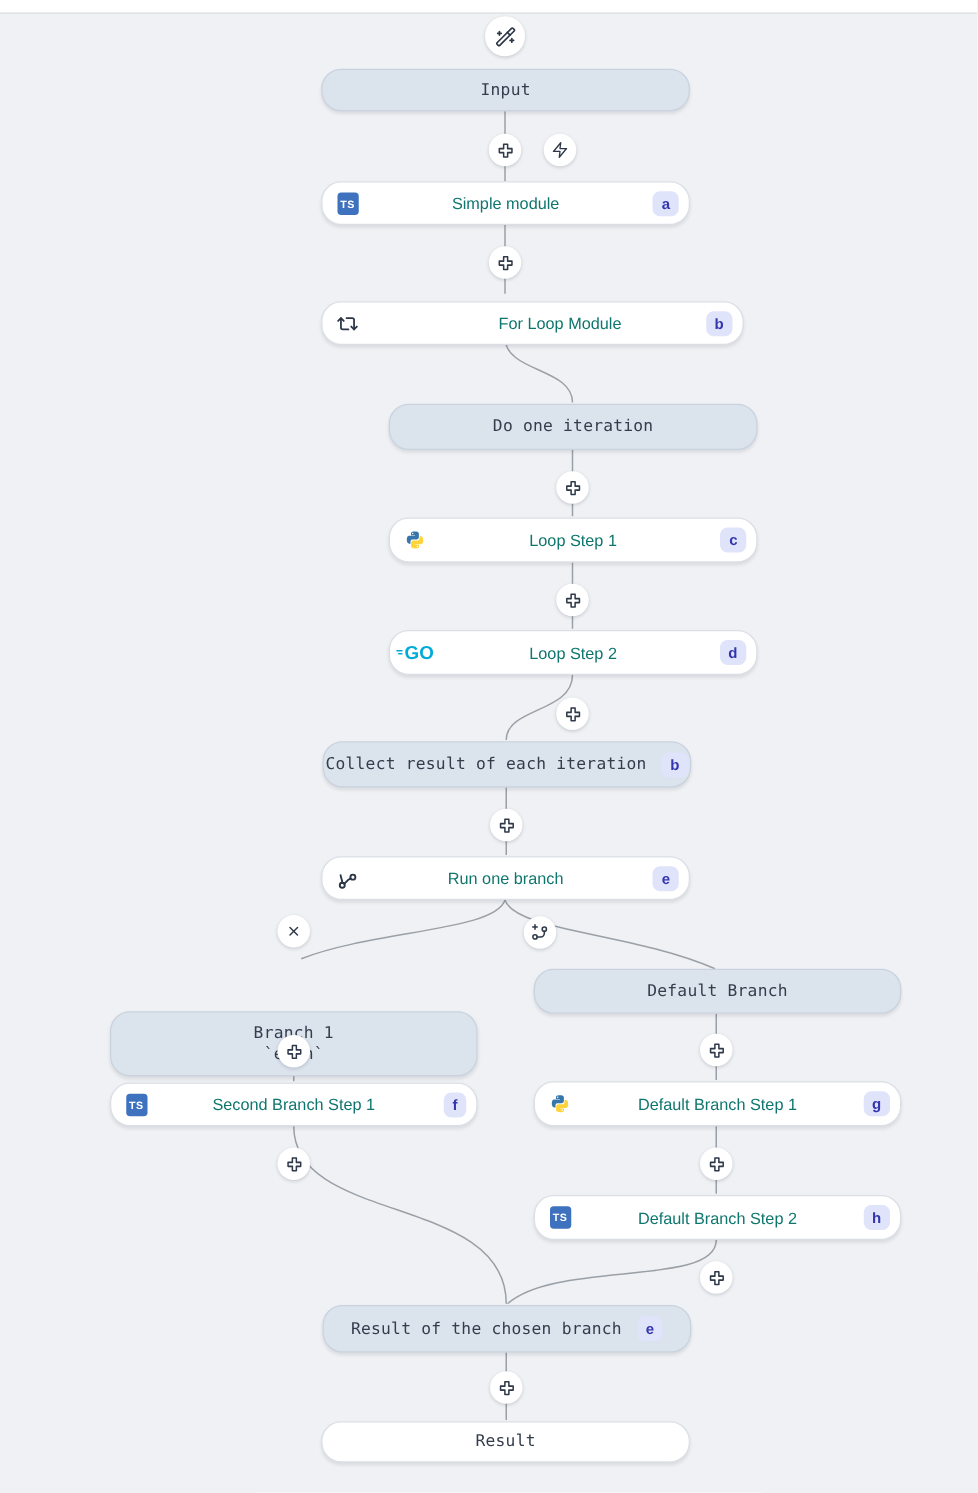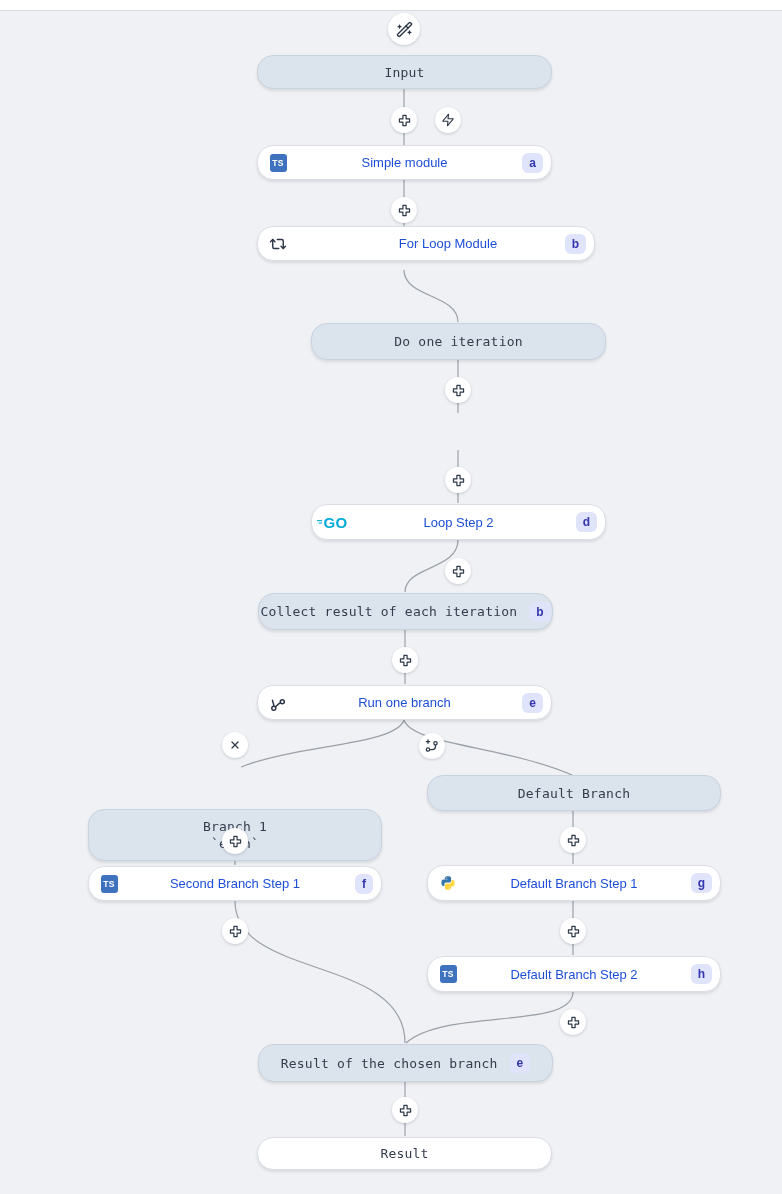--- a/index.html
+++ b/index.html
@@ -5,21 +5,21 @@
   html,body{margin:0;padding:0;}
   body{font-family:"Liberation Sans",sans-serif;}
   .canvas{position:relative;width:782px;height:1194px;background:#eff1f4;overflow:hidden;}
   .topbar{position:absolute;left:0;top:0;width:782px;height:10px;background:#ffffff;border-bottom:1px solid #d8dbe0;z-index:3;}
   .wires{position:absolute;left:0;top:0;z-index:1;}
 
   .node{position:absolute;box-sizing:border-box;border-radius:16px;display:flex;align-items:center;justify-content:center;z-index:2;cursor:pointer;}
   .vnode{background:#dbe3ed;border:1px solid #c9d3df;box-shadow:0 2px 3px rgba(15,23,42,.10);}
   .mnode{background:#ffffff;border:1px solid #dbdfe5;box-shadow:0 2px 3px rgba(15,23,42,.10);}
   .vlabel{font-family:"DejaVu Sans Mono","Liberation Mono",monospace;font-size:13px;color:#343d4c;letter-spacing:.2px;}
-  .mlabel{font-size:13px;color:#1d4ed8;}
+  .mlabel{font-size:13px;color:#0f766e;}
   .vcol{flex-direction:column;line-height:17px;margin-top:42px;}
   .inlinegap{gap:12px;}
 
   .licon{position:absolute;left:10px;top:50%;transform:translateY(-50%);display:flex;align-items:center;justify-content:center;width:20px;height:20px;}
   .badge{background:#e0e4fb;color:#3336ad;font-weight:bold;font-size:12px;line-height:1;padding:4px 7px;border-radius:6px;}
   .badge.abs{position:absolute;right:8px;top:50%;transform:translateY(-50%);}
 
   .circ{position:absolute;background:#ffffff;border-radius:50%;box-shadow:0 1px 3px rgba(15,23,42,.18);display:flex;align-items:center;justify-content:center;z-index:3;cursor:pointer;border:none;padding:0;}
   .c26{width:26px;height:26px;}
   .c32{width:32px;height:32px;}
@@ -96,21 +96,21 @@
   </div>
 
   <button class="circ c26" style="left:391px;top:197px;">
     <span>
         <svg width="15" height="15" viewBox="0 0 16 16">
           <path d="M6.3 2.6h3.4v3.7h3.7v3.4H9.7v3.7H6.3V9.7H2.6V6.3h3.7z" fill="#fff" stroke="#2e3949" stroke-width="1.3" stroke-linejoin="round"></path>
         </svg>
       </span>
   </button>
 
-  <div class="node mnode" style="left:257px;top:226px;width:338px;height:35px;padding-left:44px;">
+  <div class="node mnode" style="left:257px;top:241px;width:338px;height:35px;padding-left:44px;">
     <span class="licon">
       <svg width="18" height="18" viewBox="0 0 24 24" fill="none" stroke="#2c3647" stroke-width="1.9" stroke-linecap="round" stroke-linejoin="round">
         <path d="m2 9 3-3 3 3"></path>
           <path d="M13 18H7a2 2 0 0 1-2-2V6"></path>
           <path d="m22 15-3 3-3-3"></path>
           <path d="M11 6h6a2 2 0 0 1 2 2v10"></path>
       </svg>
     </span>
     <span class="mlabel">For Loop Module</span>
     <span class="badge abs">b</span>
@@ -121,20 +121,30 @@
   </div>
 
   <button class="circ c26" style="left:445px;top:377px;">
     <span>
         <svg width="15" height="15" viewBox="0 0 16 16">
           <path d="M6.3 2.6h3.4v3.7h3.7v3.4H9.7v3.7H6.3V9.7H2.6V6.3h3.7z" fill="#fff" stroke="#2e3949" stroke-width="1.3" stroke-linejoin="round"></path>
         </svg>
       </span>
   </button>
 
+  <div class="node mnode" style="left:311px;top:414px;width:295px;height:36px;">
+    <span class="licon">
+      <svg width="16" height="16" viewBox="0 0 16 16">
+        <path fill="#3776ab" d="M7.9 1.2c-3.3 0-3.1 1.45-3.1 1.45l.004 1.5h3.16v.44H3.55s-2.12-.24-2.12 3.1c0 3.35 1.85 3.23 1.85 3.23h1.1V9.36s-.06-1.85 1.82-1.85h3.14s1.76.03 1.76-1.7V2.95S11.38 1.2 7.9 1.2zM6.16 2.2a.57.57 0 1 1 0 1.14.57.57 0 0 1 0-1.14z"></path>
+        <path fill="#ffd43b" d="M8.1 14.8c3.3 0 3.1-1.45 3.1-1.45l-.004-1.5H8.04v-.44h4.41s2.12.24 2.12-3.1c0-3.35-1.85-3.23-1.85-3.23h-1.1v1.56s.06 1.85-1.82 1.85H6.66s-1.76-.03-1.76 1.7v2.86s-.26 1.75 3.2 1.75zm1.74-1a.57.57 0 1 1 0-1.14.57.57 0 0 1 0 1.14z"></path>
+      </svg>
+    </span>
+    <span class="mlabel">Loop Step 1</span>
+    <span class="badge abs">c</span>
+  </div>
 
   <button class="circ c26" style="left:445px;top:467px;">
     <span>
         <svg width="15" height="15" viewBox="0 0 16 16">
           <path d="M6.3 2.6h3.4v3.7h3.7v3.4H9.7v3.7H6.3V9.7H2.6V6.3h3.7z" fill="#fff" stroke="#2e3949" stroke-width="1.3" stroke-linejoin="round"></path>
         </svg>
       </span>
   </button>
 
   <div class="node mnode" style="left:311px;top:504px;width:295px;height:36px;">

